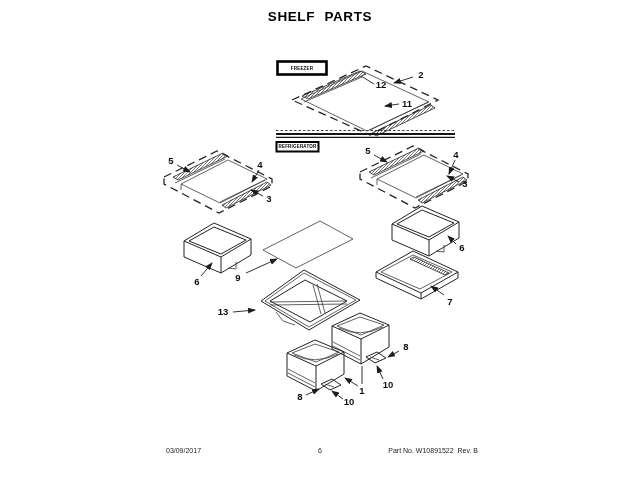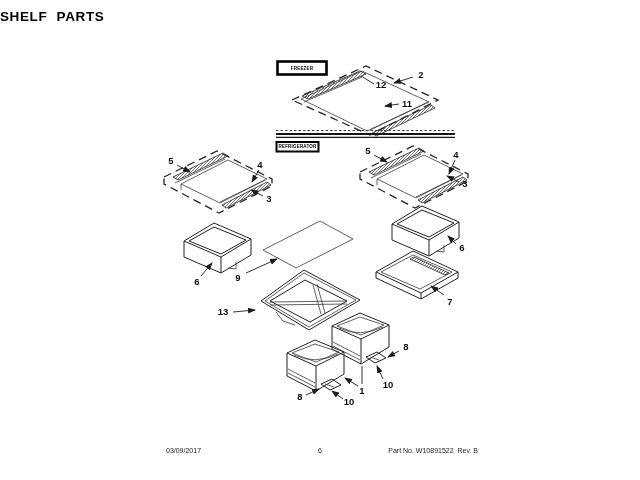--- a/index.html
+++ b/index.html
@@ -1,18 +1,18 @@
 <!DOCTYPE html>
 <html><head>
 <meta charset="utf-8">
 <style>
   html,body{margin:0;padding:0;background:#ffffff;}
   .page{position:relative;width:640px;height:480px;background:#fff;overflow:hidden;
         font-family:"Liberation Sans", sans-serif;color:#111;}
-  .title{position:absolute;top:9px;left:0;width:640px;
+  .title{position:absolute;top:9px;left:0;width:640px;text-align:center;
          font-size:13.5px;font-weight:bold;letter-spacing:.6px;word-spacing:5px;color:#000;}
   .footer-item{position:absolute;font-size:7px;color:#222;white-space:pre;}
   .footer-date{left:166px;top:447px;}
   .footer-page{left:0;width:640px;text-align:center;top:447px;}
   .footer-part{right:162px;top:447px;}
   svg{position:absolute;top:0;left:0;}
   .ln{stroke:#232323;stroke-width:1;fill:none;}
   .thin{stroke:#3a3a3a;stroke-width:.8;fill:none;}
   .dash{stroke:#242424;stroke-width:1.3;fill:none;stroke-dasharray:8 5;}
   .rail{stroke:#232323;stroke-width:.8;}

